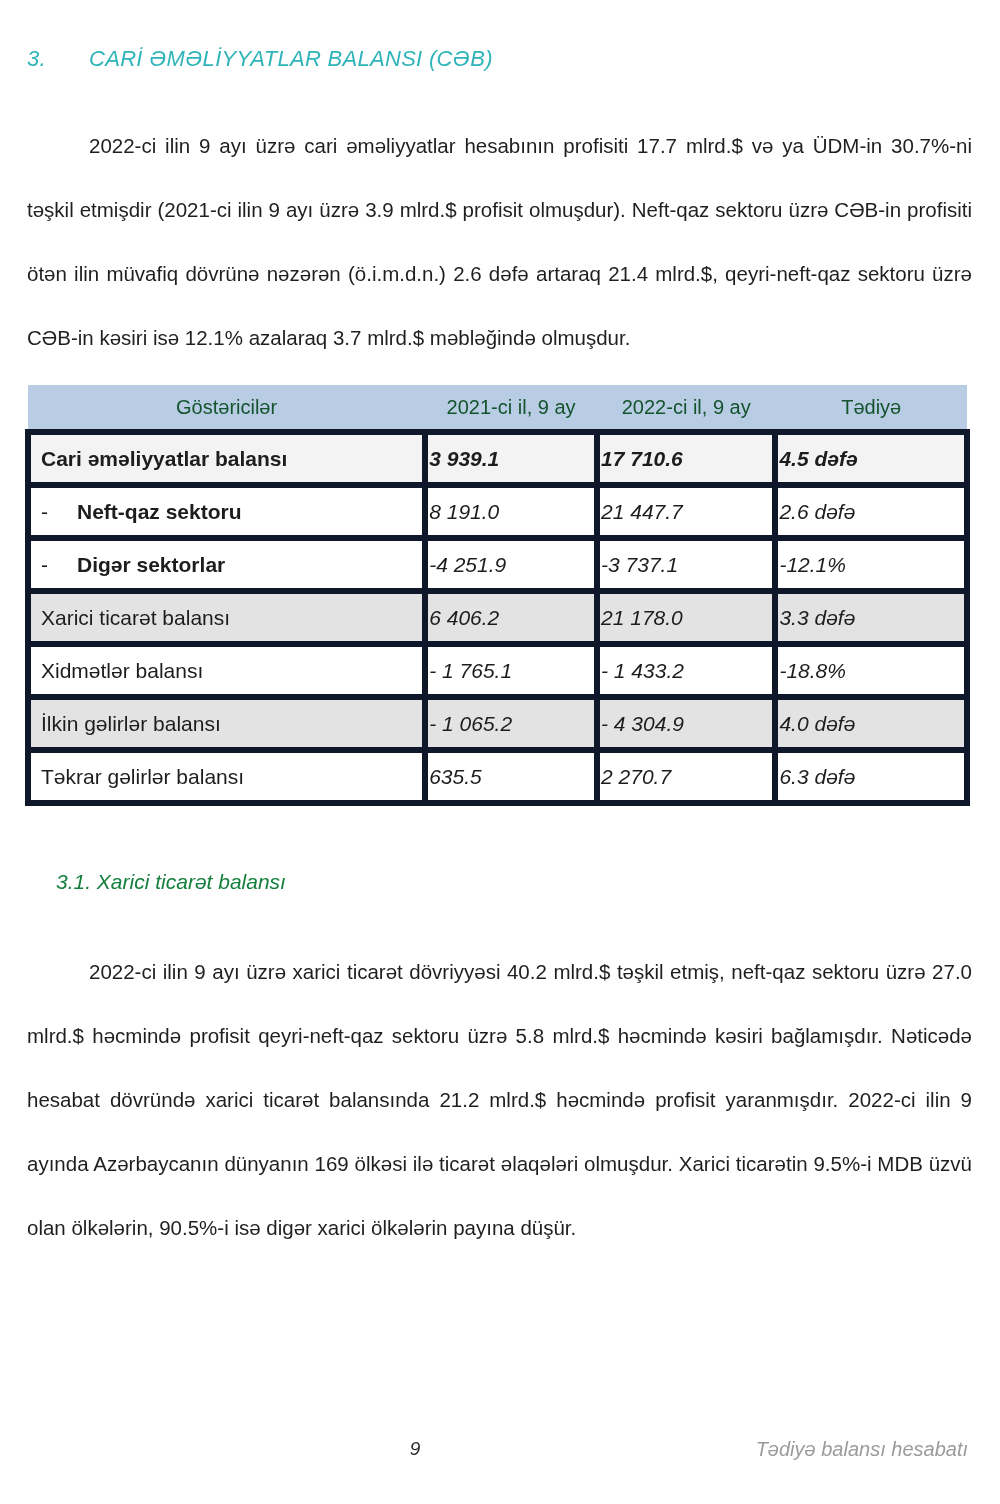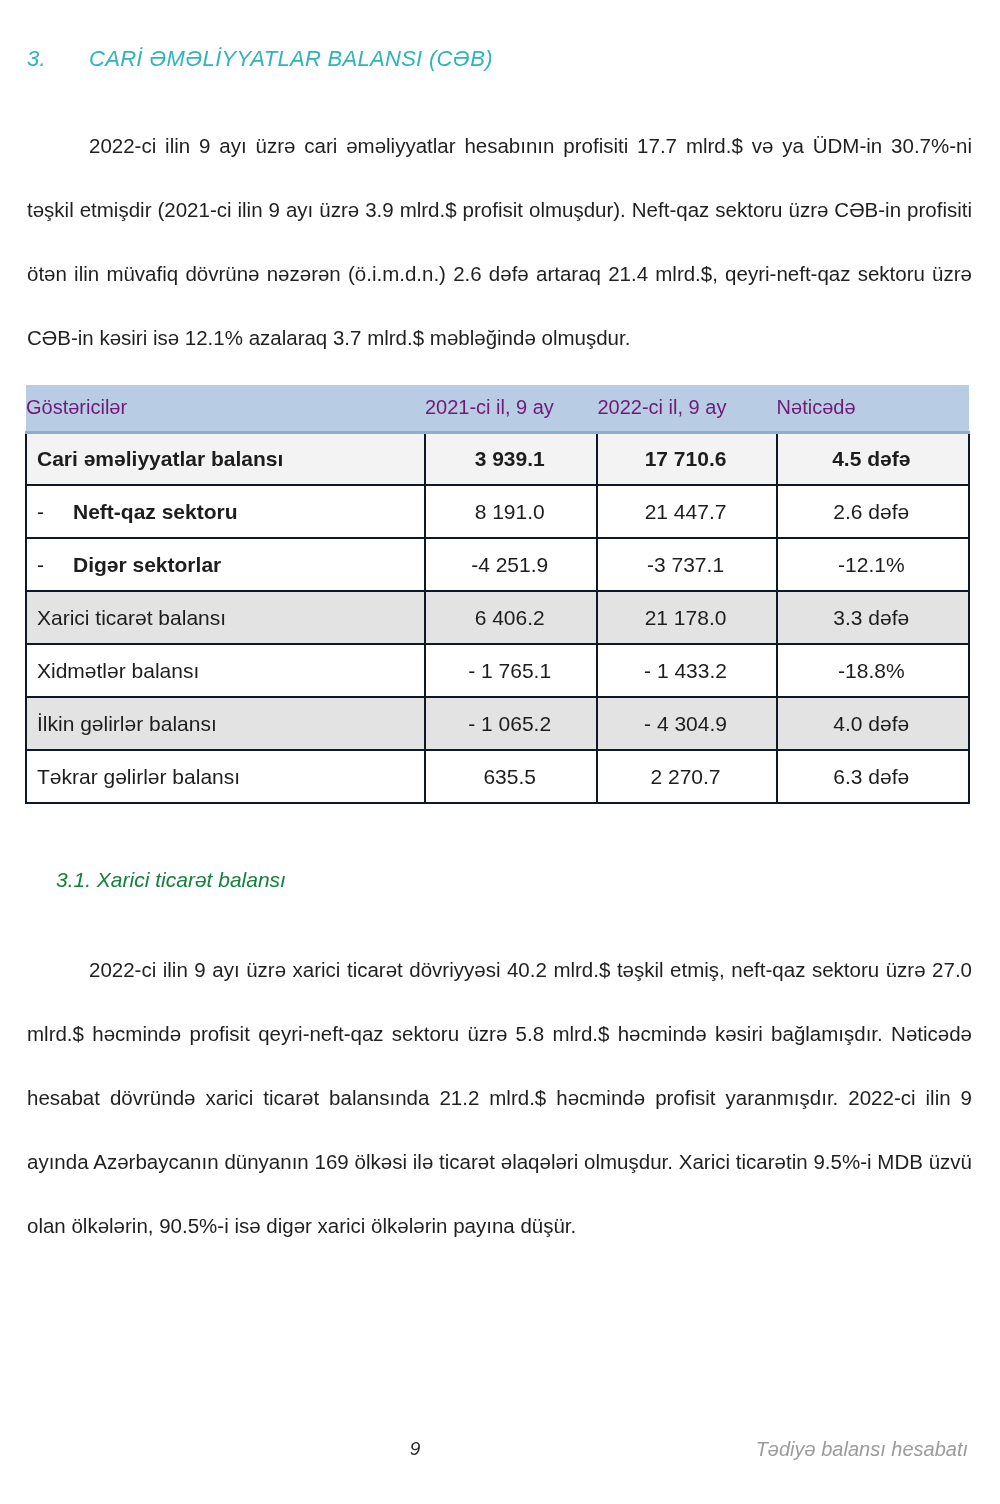--- a/index.html
+++ b/index.html
@@ -52,35 +52,36 @@
   .data-table col.c1 { width: 42.3%; }
   .data-table col.c2 { width: 18.3%; }
   .data-table col.c3 { width: 19.0%; }
   .data-table col.c4 { width: 20.4%; }
   .data-table thead th {
     background: #b8cce4;
     border-bottom: 3px solid #8fadd1;
     height: 47px;
     font-weight: 400;
     font-size: 20px;
-    text-align: left;
+    text-align: center;
     vertical-align: middle;
-    color: #701a75;
+    color: #14532d;
     padding: 0;
   }
   .data-table td {
-    border: 2px solid #0f172a;
+    border: 6px solid #0f172a;
     height: 53px;
     vertical-align: middle;
     font-size: 21px;
     background: #ffffff;
   }
   .data-table td.num {
-    text-align: center;
+    text-align: left;
     padding-right: 4px;
+    font-style: italic;
   }
   .data-table td.label-cell { padding-left: 10px; }
   tr.row-total td { font-weight: 700; background: #f3f3f3; }
   tr.row-total td.label-cell { padding-left: 10px; }
   tr.row-sub td.label-cell { padding-left: 10px; }
   tr.row-sub .label { font-weight: 700; }
   tr.row-shaded td { background: #e3e3e3; }
   .dash {
     display: inline-block;
     width: 36px;
@@ -127,21 +128,21 @@
         <col class="c1">
         <col class="c2">
         <col class="c3">
         <col class="c4">
       </colgroup>
     <thead>
       <tr>
         <th>Göstəricilər</th>
         <th>2021-ci il, 9 ay</th>
         <th>2022-ci il, 9 ay</th>
-        <th>Nəticədə</th>
+        <th>Tədiyə</th>
       </tr>
     </thead>
     <tbody>
       <tr class="row-total">
         <td class="label-cell"><span class="label">Cari əməliyyatlar balansı</span></td>
         <td class="num">3 939.1</td>
         <td class="num">17 710.6</td>
         <td class="num">4.5 dəfə</td>
       </tr>
       <tr class="row-sub">

